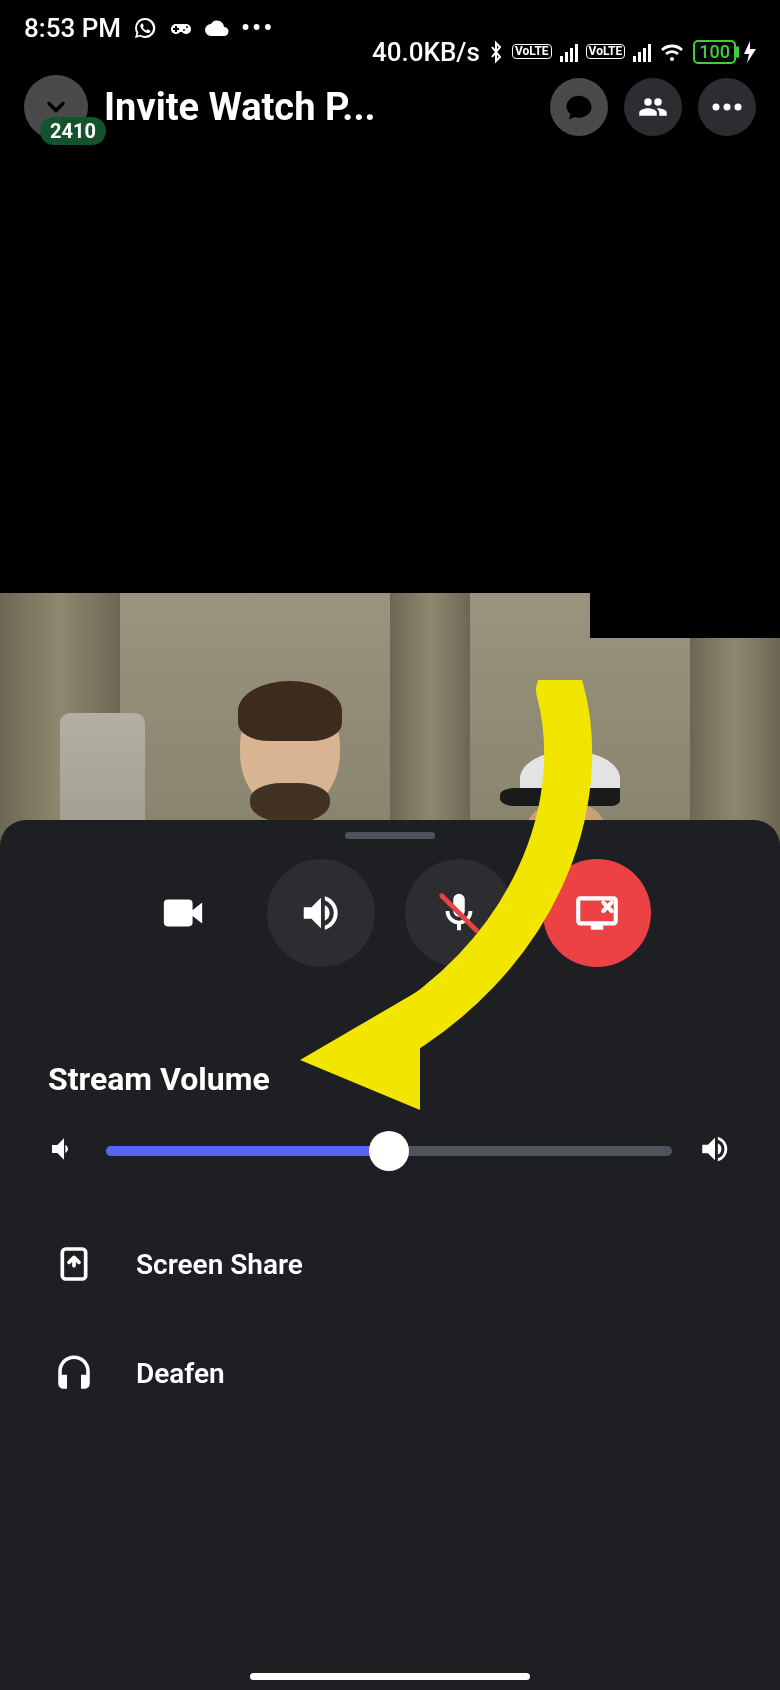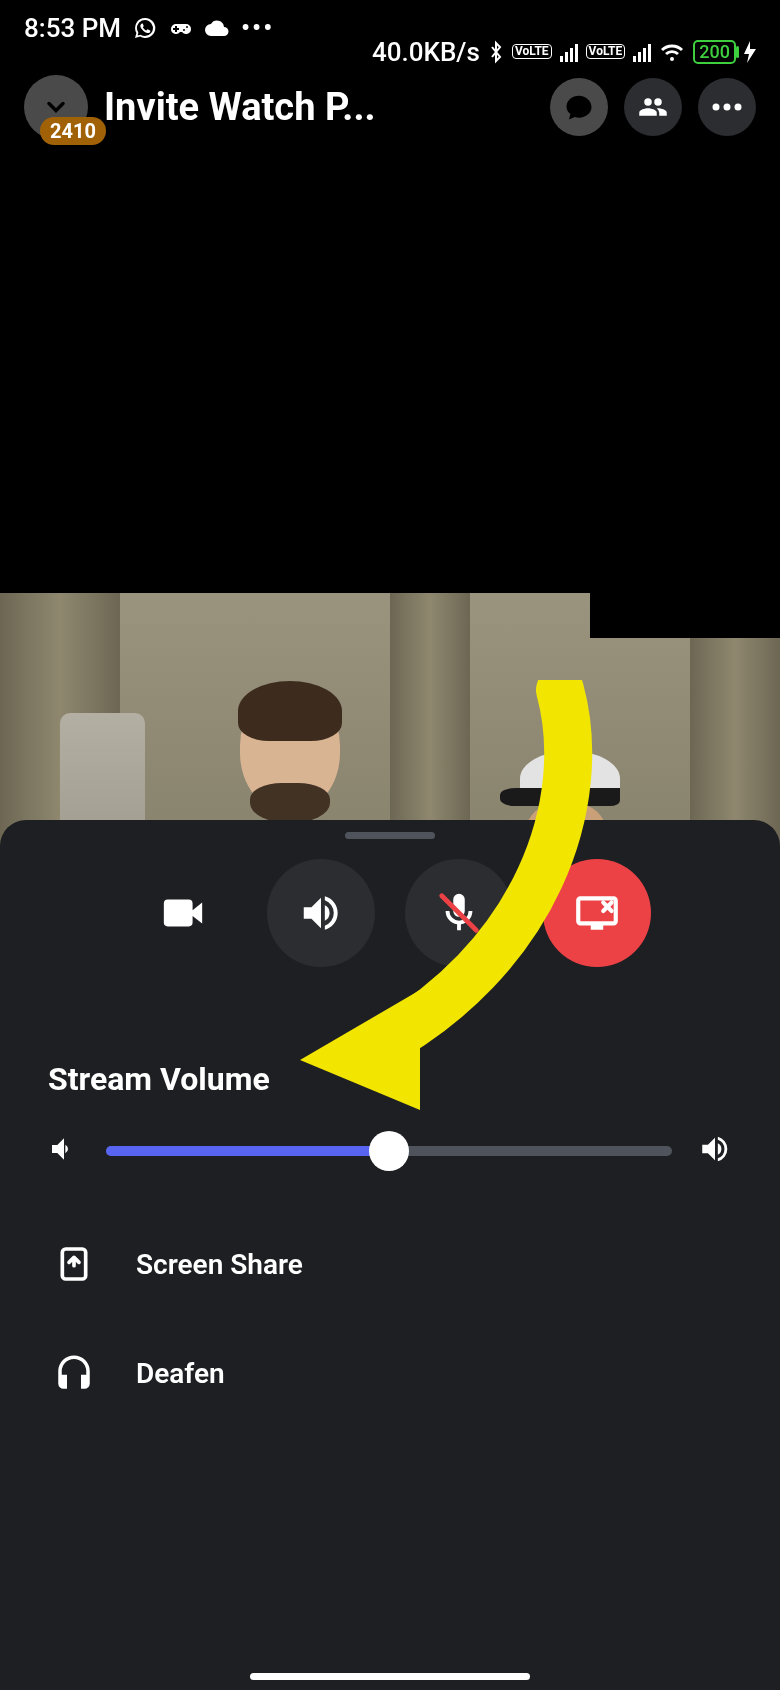--- a/index.html
+++ b/index.html
@@ -63,21 +63,21 @@
     width: 64px; height: 64px;
     border-radius: 50%;
     background: #4a4a4a;
     position: relative;
     display: flex; align-items:center; justify-content:center;
     flex-shrink:0;
   }
   .back-btn .badge {
     position: absolute;
     bottom: -6px; right: -18px;
-    background: #a16207;
+    background: #14532d;
     color: #fff;
     font-size: 20px;
     font-weight: 700;
     padding: 2px 10px;
     border-radius: 14px;
   }
   .channel-title {
     flex: 1;
     font-size: 38px;
     font-weight: 700;
@@ -227,21 +227,21 @@
         <span></span>
         <span></span>
         <span></span>
         <span></span>
       </span>
     <span class="status-icon">
       <svg width="26" height="22" viewBox="0 0 26 22" fill="#fff">
           <path d="M13 20a2 2 0 1 0-2-2 2 2 0 0 0 2 2Zm-5-6a7 7 0 0 1 10 0l2-2a10 10 0 0 0-14 0Zm-4-4a13 13 0 0 1 18 0l2-2a16 16 0 0 0-22 0Z"></path>
         </svg>
     </span>
-    <span class="battery">200</span>
+    <span class="battery">100</span>
     <span class="status-icon">
       <svg width="12" height="22" viewBox="0 0 12 22" fill="#fff">
           <path d="M6 0 0 13h5l-2 9 9-14H6Z"></path>
         </svg>
     </span>
   </div>
 </div>
 
 <div class="header">
   <div class="back-btn">

